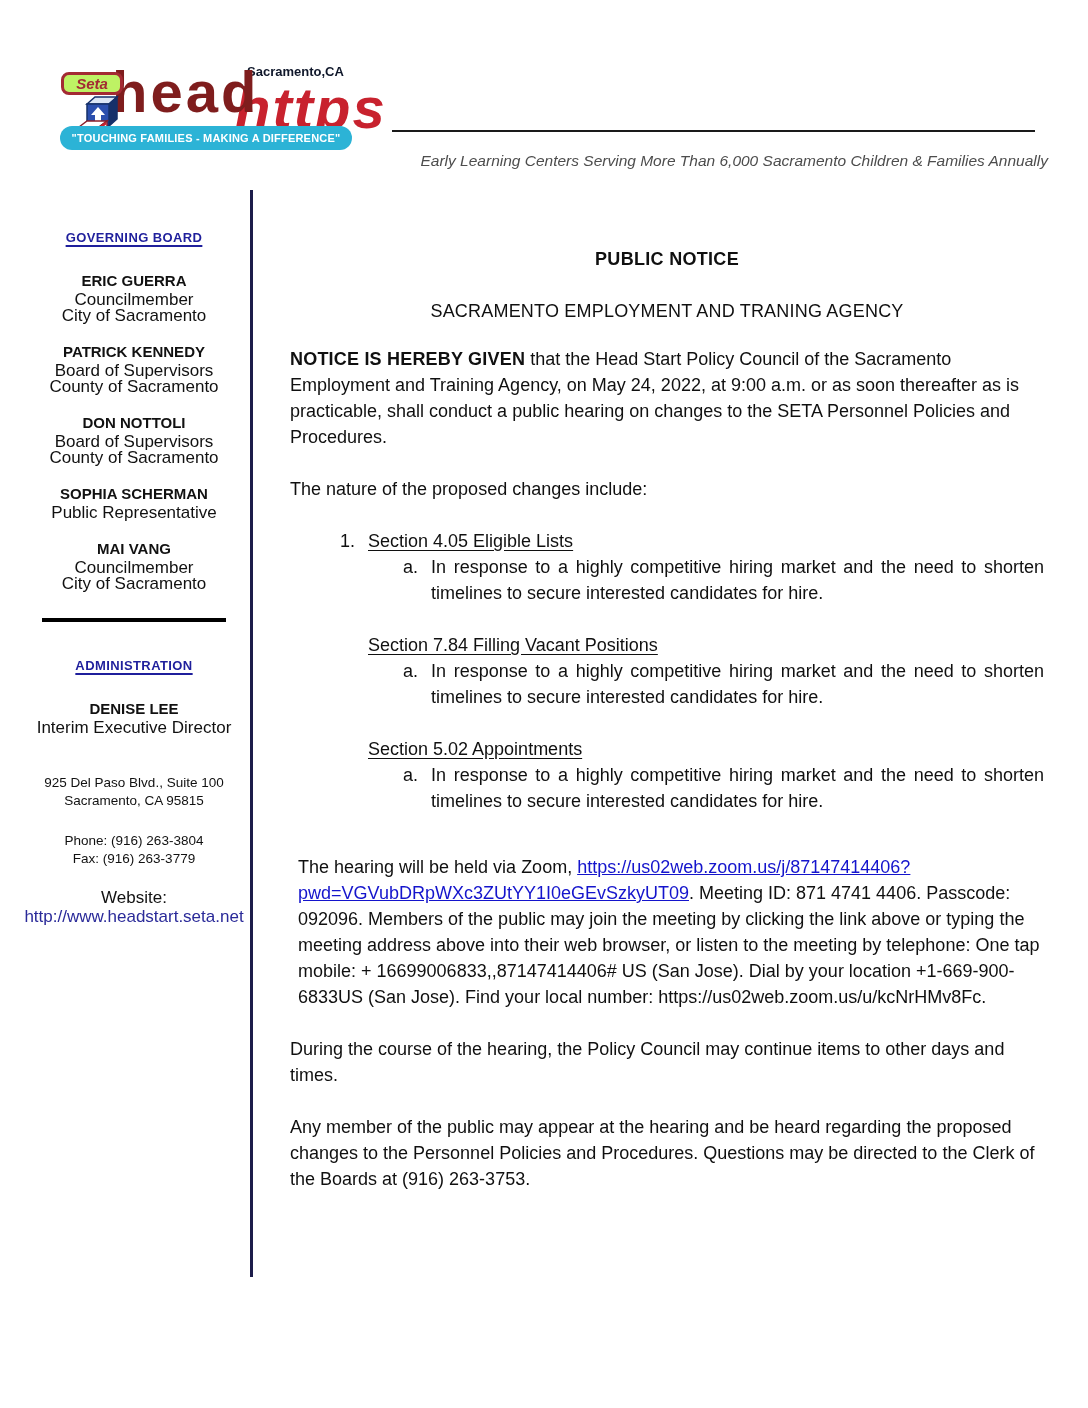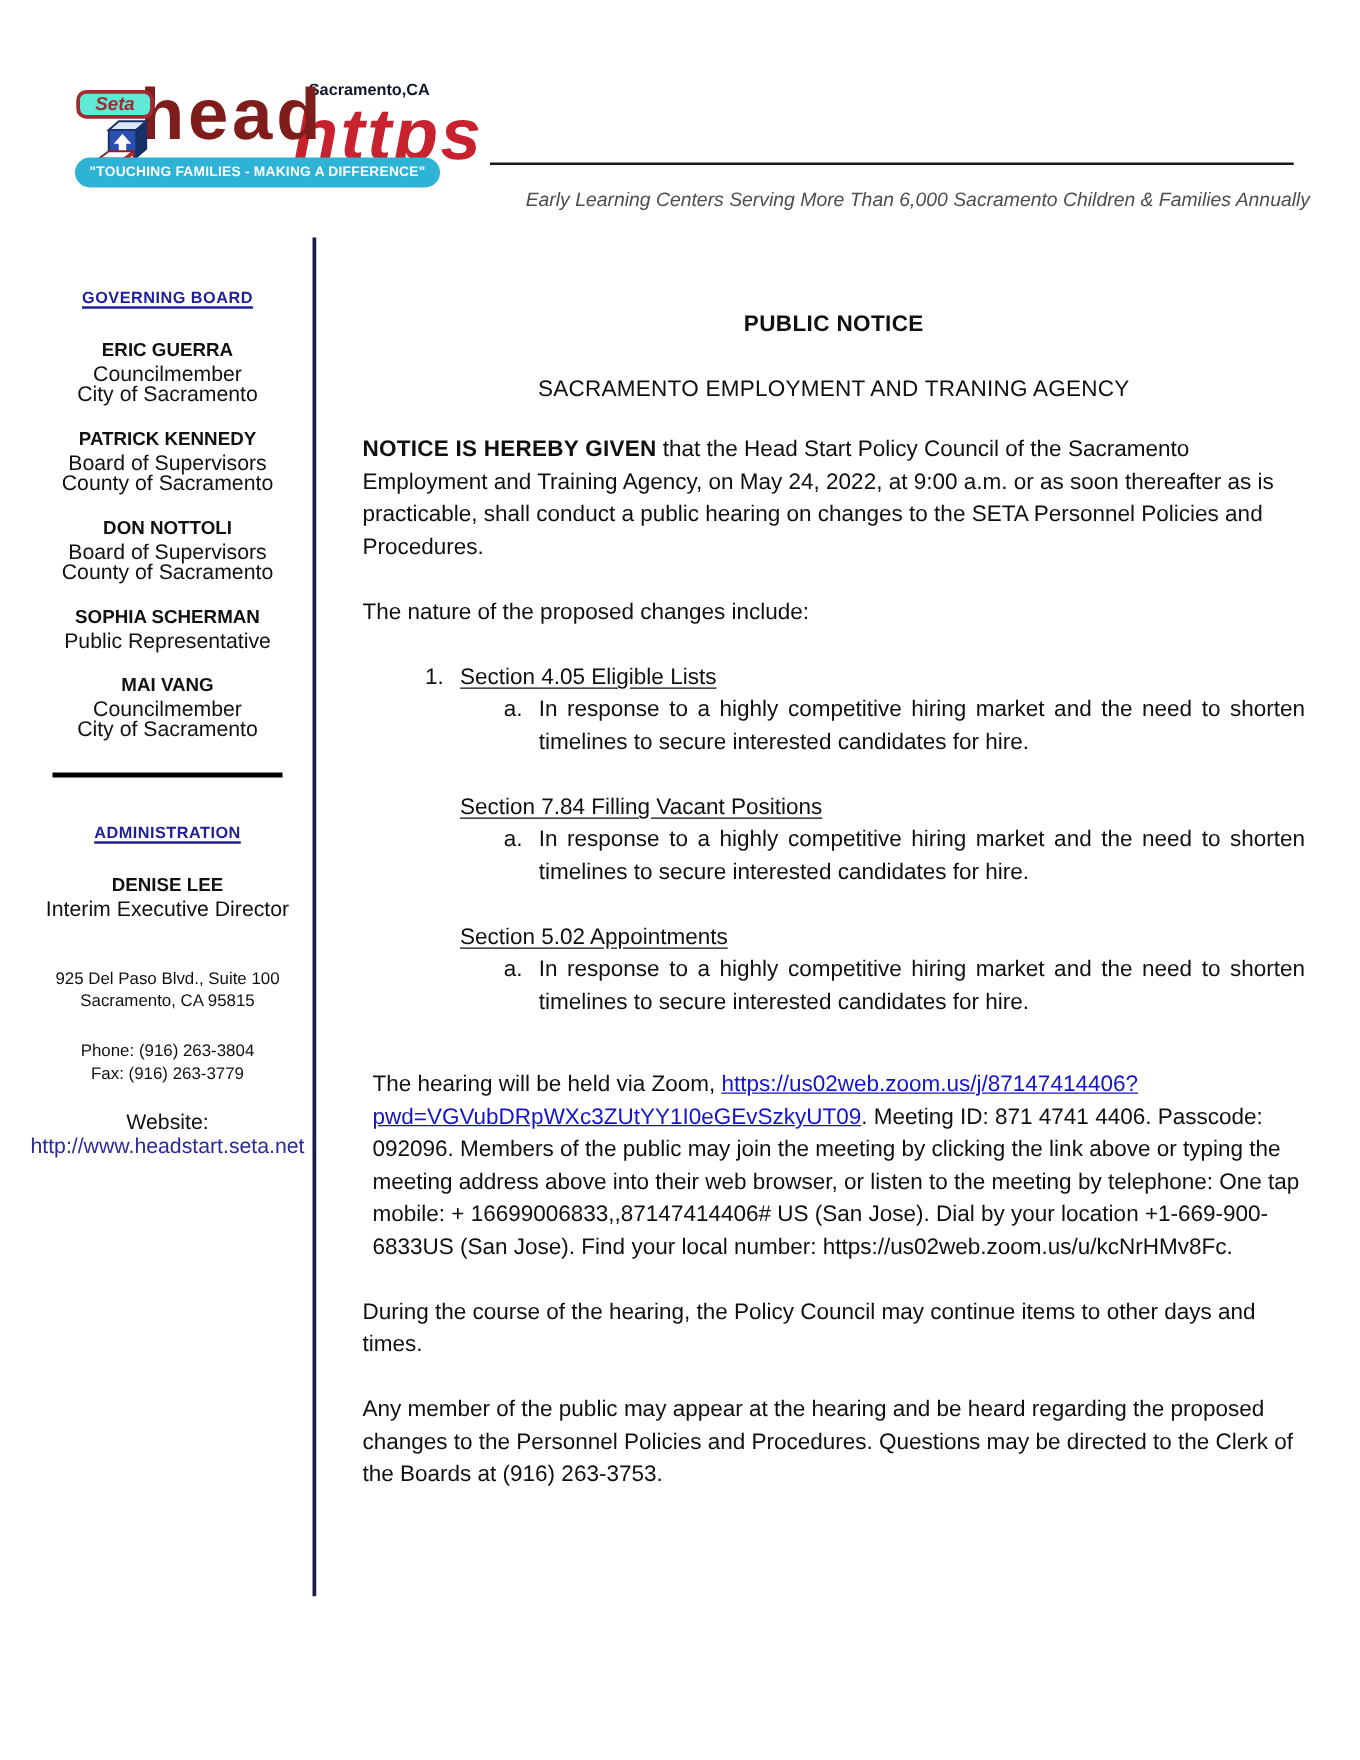--- a/index.html
+++ b/index.html
@@ -8,21 +8,21 @@
     position:relative; width:1088px; height:1408px; background:#ffffff;
     margin:0 auto; overflow:hidden; color:#111;
   }
 
   
   .logo { position:absolute; left:55px; top:56px; width:345px; height:100px; }
   .seta-box {
     position:absolute; left:6px; top:16px; width:62px; height:23px;
     border:3px solid #a32a33; border-radius:8px; color:#a32a33;
     font-weight:bold; font-style:italic; font-size:15px; line-height:17px;
-    text-align:center; background:#5eead4; z-index:3;
+    text-align:center; background:#bef264; z-index:3;
   }
   .blocks { position:absolute; left:22px; top:38px; z-index:2; }
   .logo-head {
     position:absolute; left:57px; top:6px; font-size:58px; font-weight:bold;
     color:#7f1d1d; letter-spacing:3px; z-index:1; line-height:60px;
   }
   .logo-location { position:absolute; left:192px; top:8px; font-size:13px; color:#0f172a; font-weight:bold; }
   .logo-start {
     position:absolute; left:180px; top:22px; font-size:58px; font-weight:bold; font-style:italic;
     color:#c8222e; letter-spacing:2px; line-height:60px;

